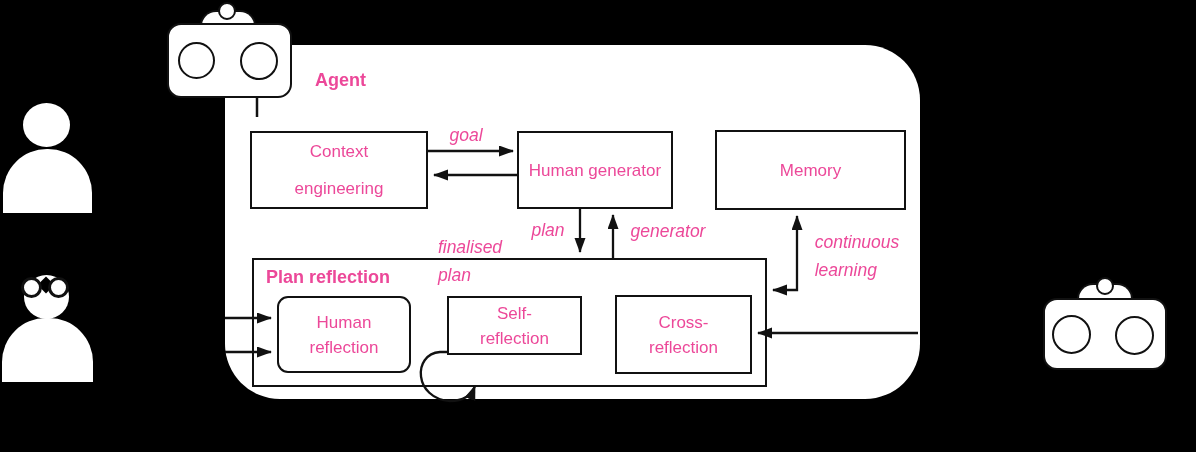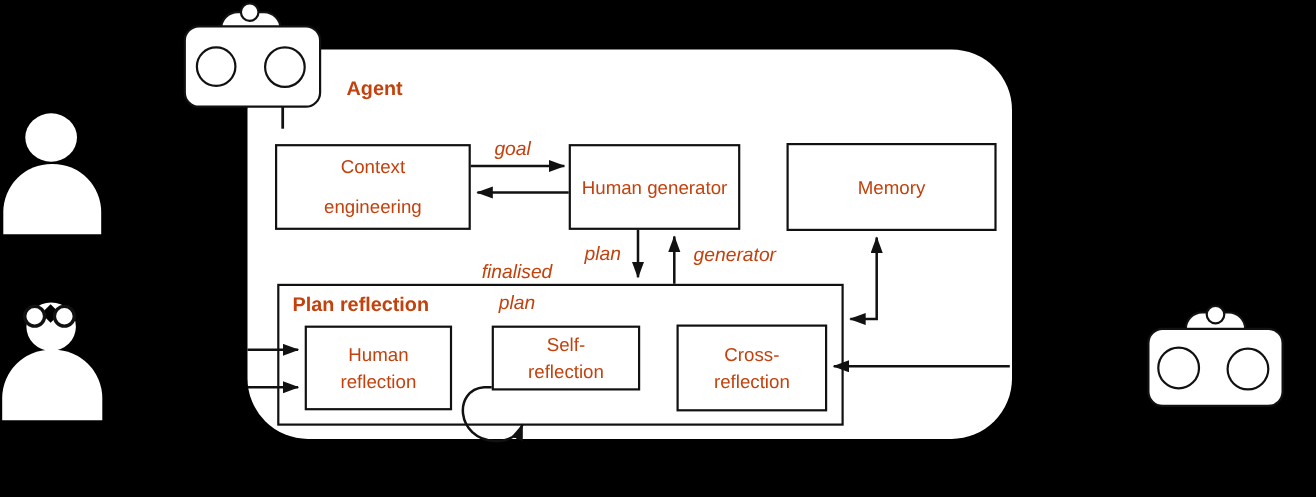--- a/index.html
+++ b/index.html
@@ -1,18 +1,18 @@
 <!DOCTYPE html>
 <html><head>
 <meta charset="utf-8">
 <style>
   html,body{margin:0;padding:0;background:#000;}
   #canvas{
     position:relative;width:1196px;height:452px;background:#000000;
-    font-family:"Liberation Sans",sans-serif;color:#c2410c;overflow:hidden;
+    font-family:"Liberation Sans",sans-serif;color:#ec4899;overflow:hidden;
   }
   .panel{
     position:absolute;left:225px;top:45px;width:695px;height:354px;
     background:#ffffff;border-radius:55px;
   }
   .box{
     position:absolute;background:#fff;border:2px solid #111;
     display:flex;flex-direction:column;align-items:center;justify-content:center;
     font-size:17px;line-height:25px;text-align:center;box-sizing:border-box;
   }
@@ -20,21 +20,21 @@
     position:absolute;border:2px solid #111;box-sizing:border-box;background:transparent;
   }
   .group-title{
     position:absolute;left:12px;top:7px;font-weight:bold;font-size:18px;
   }
   .agent-title{
     position:absolute;left:315px;top:70px;font-weight:bold;font-size:18px;
   }
   .edge-label{
     position:absolute;transform:translate(-50%,-50%);
-    font-style:italic;font-size:17.5px;line-height:28px;text-align:center;white-space:nowrap;
+    font-style:italic;font-size:17.5px;line-height:28px;text-align:left;white-space:nowrap;
   }
   svg.overlay{position:absolute;left:0;top:0;pointer-events:none;}
   
   .shape{position:absolute;box-sizing:border-box;}
   .white{background:#fff;}
   .outlined{background:#fff;border:2px solid #111;}
   .round{border-radius:50%;}
   .person-body{border-radius:44px 44px 0 0;}
   .dome{border-radius:28px 28px 0 0;border-bottom:none;}
   .robot-head{border-radius:14px;}
@@ -60,21 +60,21 @@
   </div>
 
   <div class="box" style="left:715px;top:130px;width:191px;height:80px;">
     <span>Memory</span>
   </div>
 
   <div class="group-box" style="left:252px;top:258px;width:515px;height:129px;">
     <div class="group-title">Plan reflection</div>
   </div>
 
-  <div class="box" style="left:277px;top:296px;width:134px;height:77px;">
+  <div class="box" style="left:277px;top:296px;width:134px;height:77px;border-radius:11px;">
     <span>Human</span>
     <span>reflection</span>
   </div>
 
   <div class="box" style="left:447px;top:296px;width:135px;height:59px;">
     <span>Self-</span>
     <span>reflection</span>
   </div>
 
   <div class="box" style="left:615px;top:295px;width:137px;height:79px;">
@@ -86,20 +86,24 @@
 
   <div class="edge-label" style="left:470px;top:213px;margin-top:48px;">
     <div>finalised</div>
     <div>plan</div>
   </div>
 
   <div class="edge-label" style="left:548px;top:230px;">plan</div>
 
   <div class="edge-label" style="left:668px;top:231px;">generator</div>
 
+  <div class="edge-label" style="left:857px;top:256px;">
+    <div>continuous</div>
+    <div>learning</div>
+  </div>
 
   <svg class="overlay" width="1196" height="452" viewBox="0 0 1196 452">
     <defs>
       <marker id="arrow" markerUnits="userSpaceOnUse" markerWidth="16" markerHeight="12" refX="14" refY="5.5" orient="auto-start-reverse">
         <path d="M0,0 L15,5.5 L0,11 Z" fill="#111"></path>
       </marker>
     </defs>
 
     <path d="M428,151 H513" stroke="#111" stroke-width="2.3" fill="none" marker-end="url(#arrow)"></path>
 

